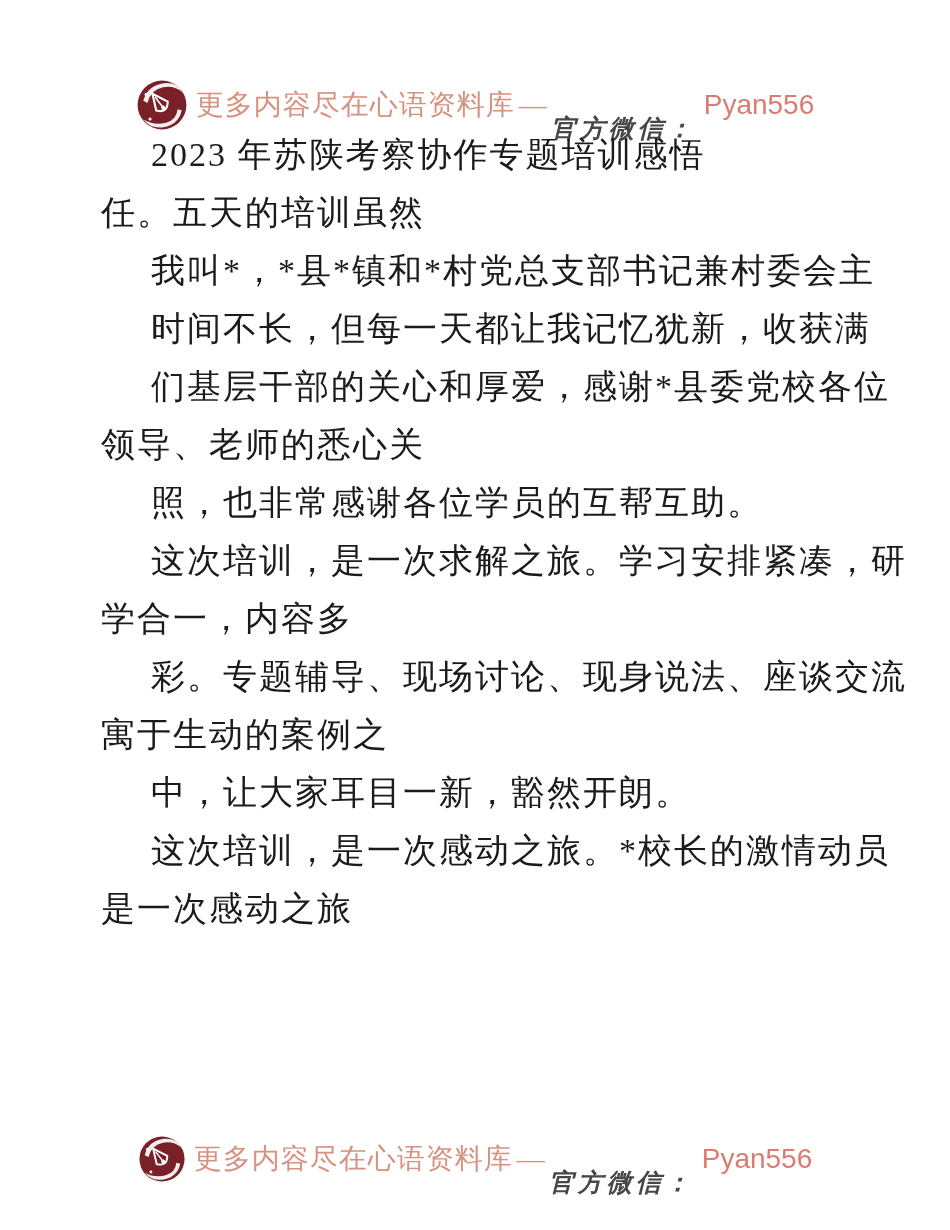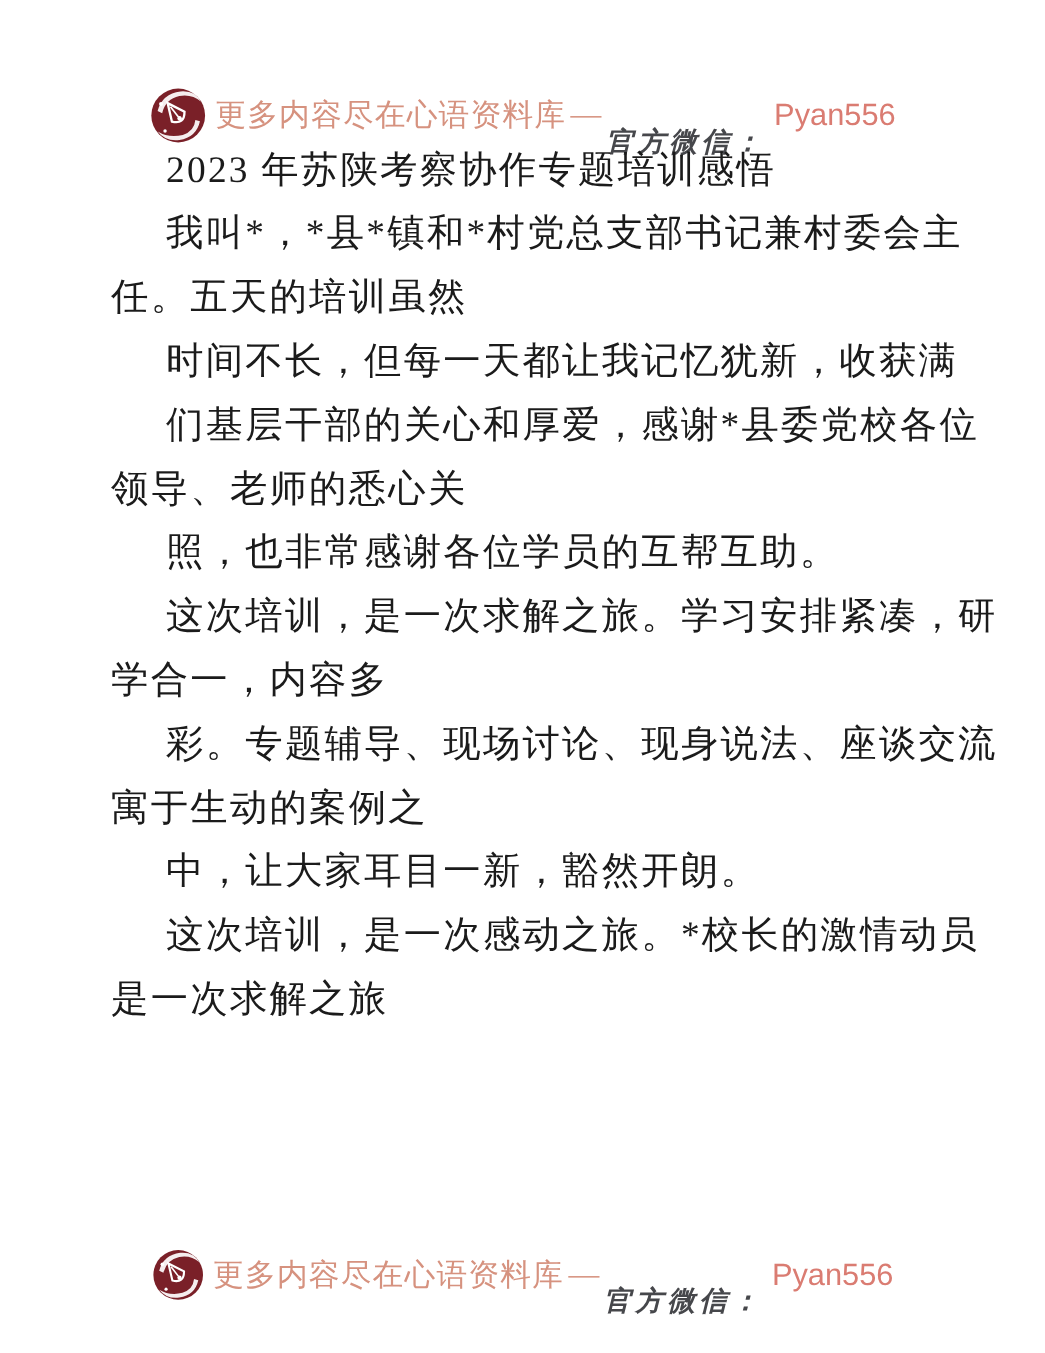--- a/index.html
+++ b/index.html
@@ -94,33 +94,33 @@
     </svg>
     <span class="brand-text">更多内容尽在心语资料库</span>
     <span class="brand-dash">—</span>
     <span class="wechat-label">官方微信：</span>
     <span class="wechat-id">Pyan556</span>
   </div>
 
   <div class="doc">
     <div class="doc-line indented">2023 年苏陕考察协作专题培训感悟</div>
     <div>
+        <div class="doc-line">任。五天的培训虽然</div>
         <div class="doc-line indented">我叫*，*县*镇和*村党总支部书记兼村委会主</div>
-        <div class="doc-line">任。五天的培训虽然</div>
         <div class="doc-line indented">时间不长，但每一天都让我记忆犹新，收获满</div>
         <div class="doc-line indented">们基层干部的关心和厚爱，感谢*县委党校各位</div>
         <div class="doc-line">领导、老师的悉心关</div>
         <div class="doc-line indented">照，也非常感谢各位学员的互帮互助。</div>
         <div class="doc-line indented">这次培训，是一次求解之旅。学习安排紧凑，研</div>
         <div class="doc-line">学合一，内容多</div>
         <div class="doc-line indented">彩。专题辅导、现场讨论、现身说法、座谈交流</div>
         <div class="doc-line">寓于生动的案例之</div>
         <div class="doc-line indented">中，让大家耳目一新，豁然开朗。</div>
         <div class="doc-line indented">这次培训，是一次感动之旅。*校长的激情动员</div>
-        <div class="doc-line">是一次求解之旅</div>
+        <div class="doc-line">是一次感动之旅</div>
       </div>
   </div>
 
   <div class="watermark footer">
     <svg class="logo" viewBox="0 0 100 100" aria-hidden="true">
       <circle cx="50" cy="50" r="47" fill="var(--logo-maroon, #7a2028)"></circle>
       <path d="M14 42 Q22 12 54 8 Q80 6 90 26 Q74 12 52 16 Q28 21 22 46 Z" fill="#ffffff" opacity="0.92"></path>
       <path d="M88 60 Q82 88 52 93 Q28 96 14 78 Q34 90 58 84 Q78 78 80 58 Z" fill="#ffffff" opacity="0.92"></path>
       <g transform="rotate(-38 50 52)">
         <path d="M50 22 L64 52 Q50 70 36 52 Z" fill="var(--logo-maroon, #7a2028)" stroke="#ffffff" stroke-width="4"></path>

